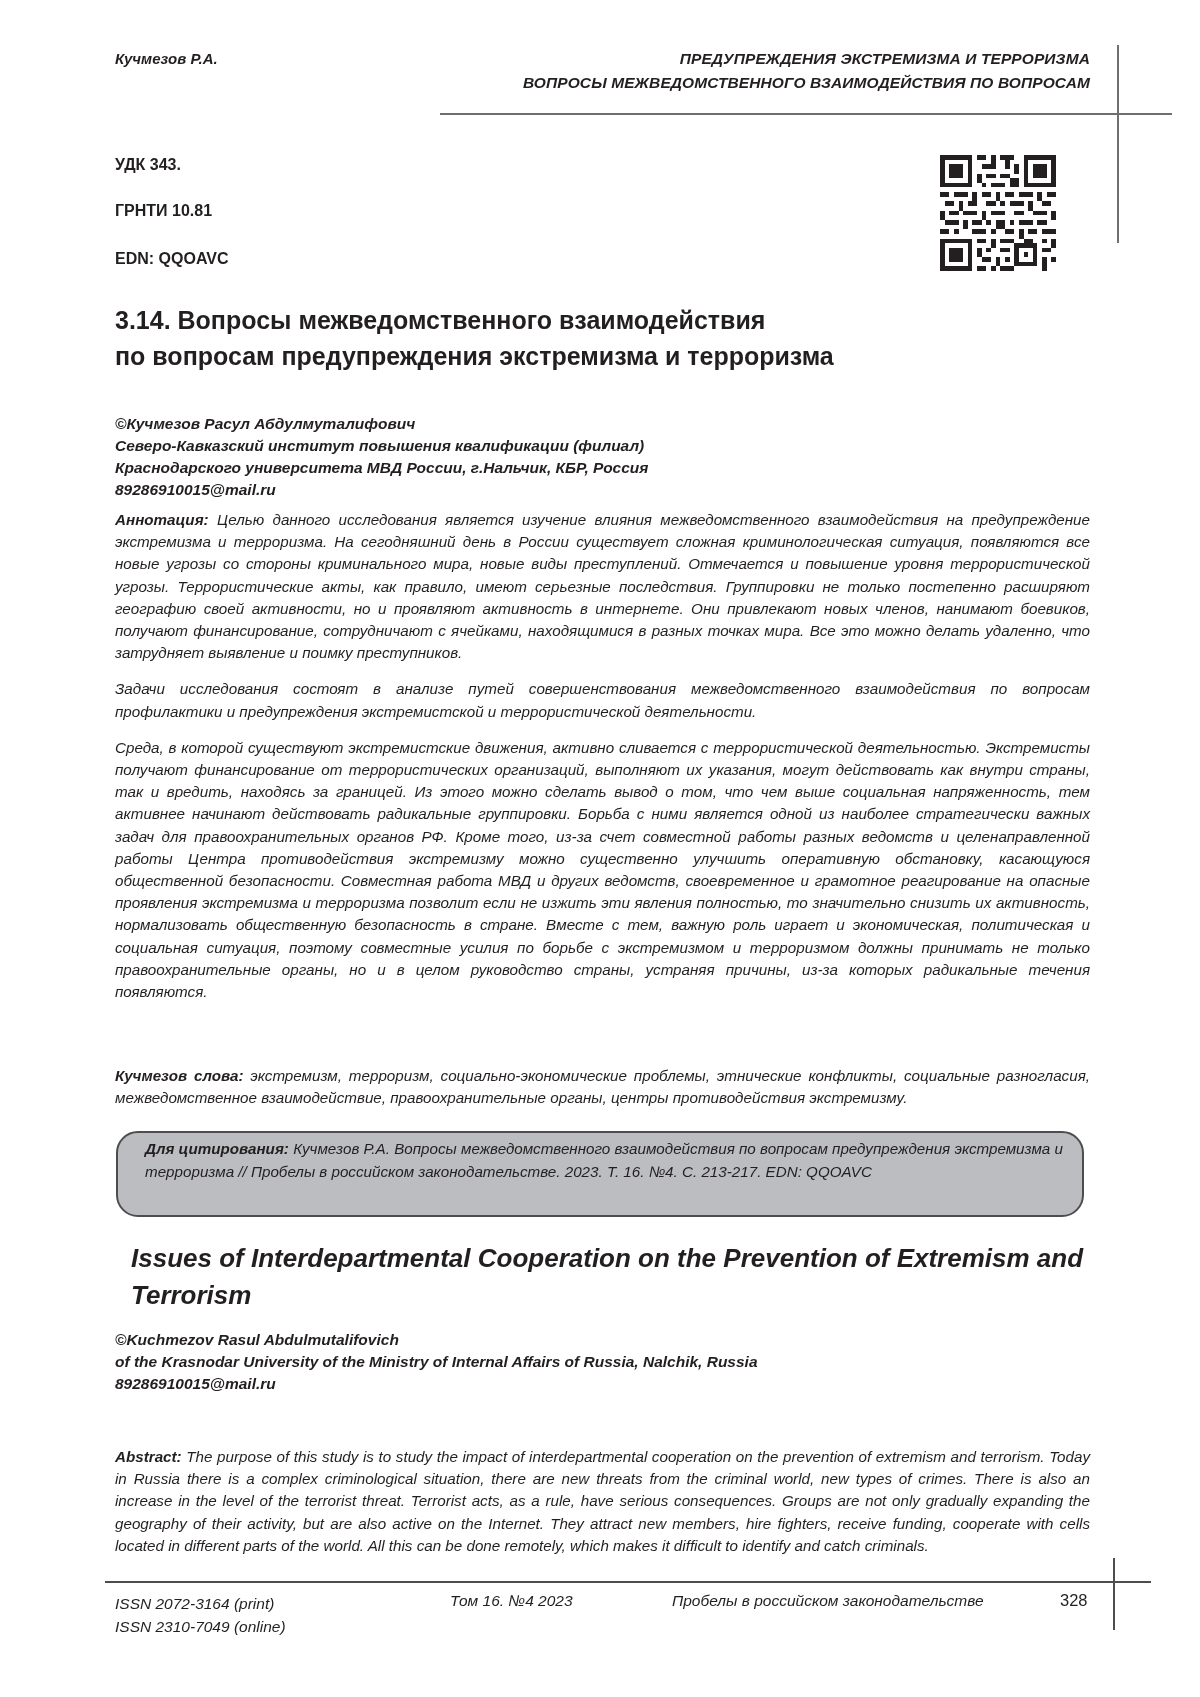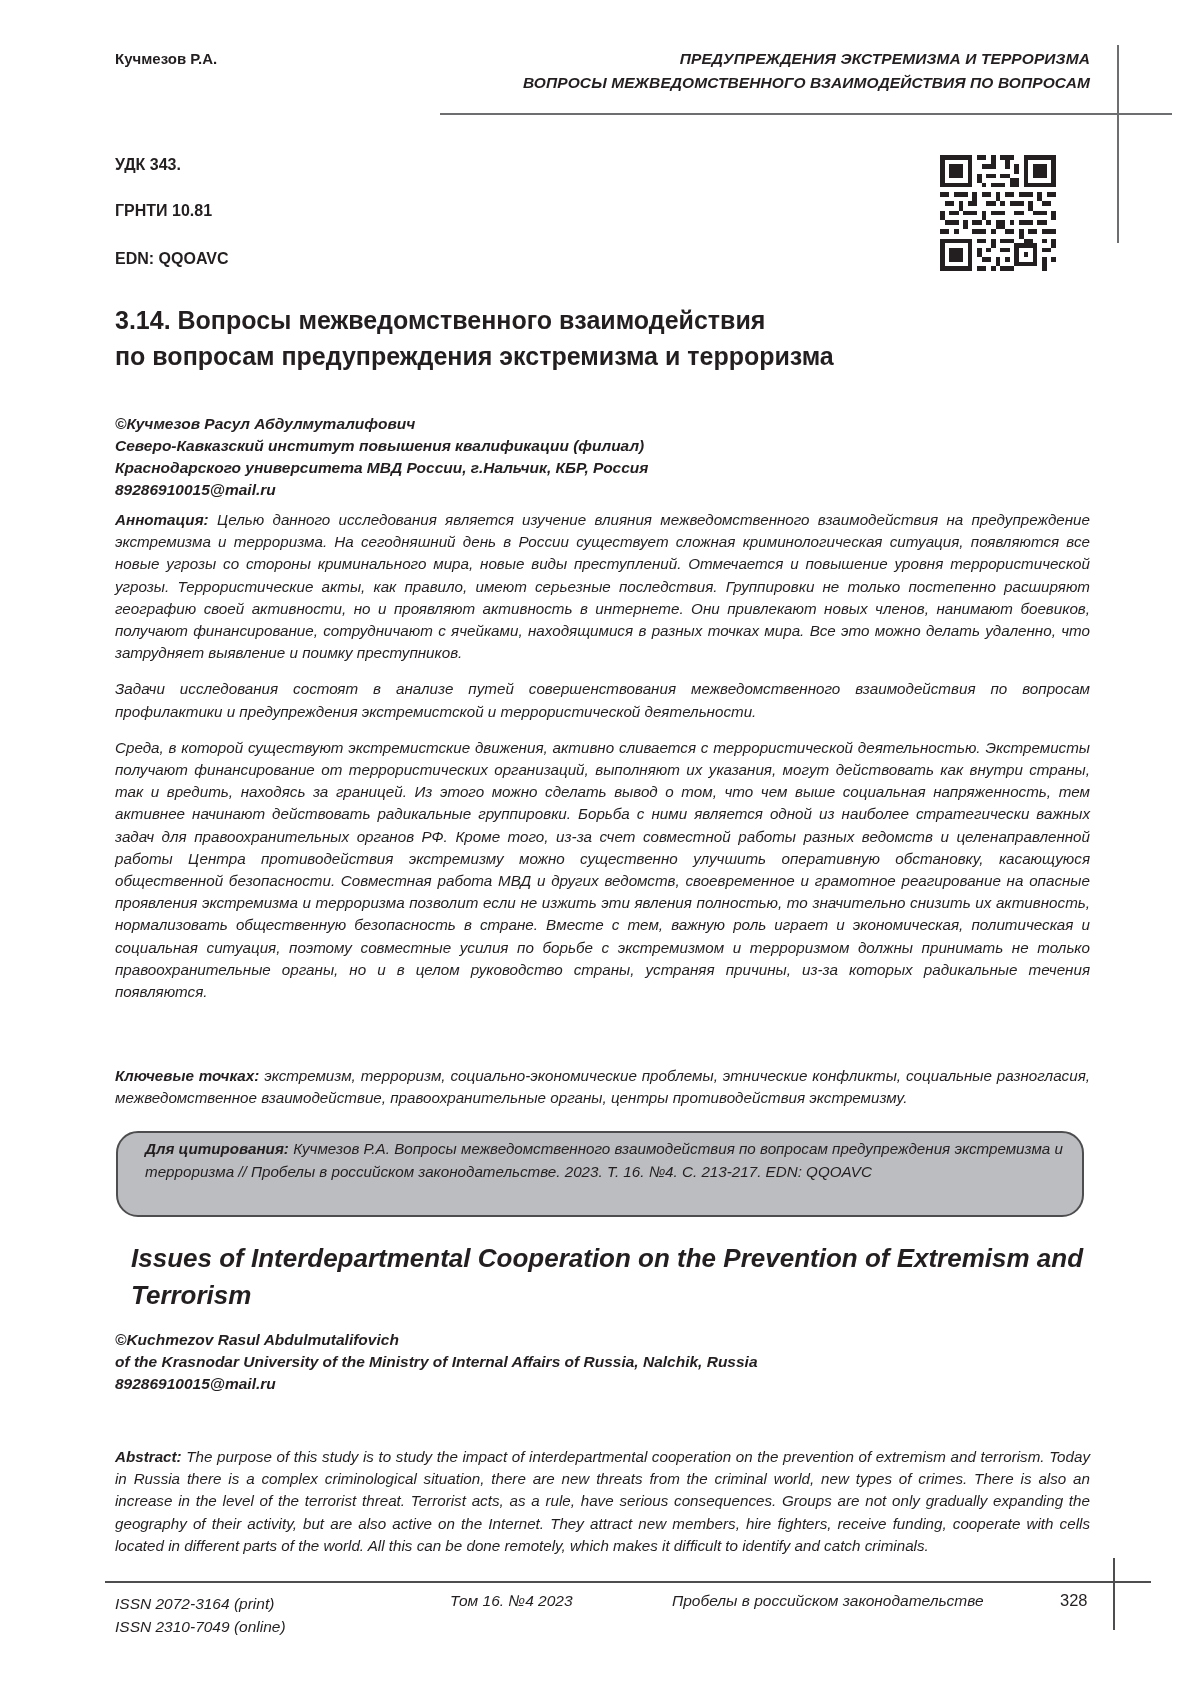--- a/index.html
+++ b/index.html
@@ -1,21 +1,21 @@
 <!DOCTYPE html>
 <html><head>
 <meta charset="utf-8">
 <style>
   html, body { margin: 0; padding: 0; background: #ffffff; }
   body { width: 1200px; height: 1697px; position: relative; overflow: hidden;
          font-family: "Liberation Sans", "DejaVu Sans", sans-serif; color: #231f20; }
   .abs { position: absolute; }
 
   
-  .hdr-author { left: 115px; top: 50px; font-size: 15px; font-weight: bold; }
+  .hdr-author { left: 115px; top: 50px; font-size: 15px; font-weight: bold; font-style: italic; }
   .hdr-title { right: 110px; top: 47px; width: 700px; text-align: right; font-size: 15.5px;
                font-weight: bold; font-style: italic; line-height: 24px; letter-spacing: 0.1px; }
   .hdr-hline { left: 440px; top: 113px; width: 732px; height: 2px; background: #6d6e70; }
   .hdr-vline { left: 1117px; top: 45px; width: 2px; height: 198px; background: #6d6e70; }
 
   
   .code { left: 115px; font-size: 16px; font-weight: bold; }
   .code-udk { top: 156px; }
   .code-grnti { top: 202px; }
   .code-edn { top: 250px; }
@@ -102,21 +102,21 @@
   <div>89286910015@mail.ru</div>
 </div>
 
 <div class="abs body-block abstract-ru">
   <p><span class="lead">Аннотация:</span><span> Целью данного исследования является изучение влияния межведомственного взаимодействия на предупреждение экстремизма и терроризма. На сегодняшний день в России существует сложная криминологическая ситуация, появляются все новые угрозы со стороны криминального мира, новые виды преступлений. Отмечается и повышение уровня террористической угрозы. Террористические акты, как правило, имеют серьезные последствия. Группировки не только постепенно расширяют географию своей активности, но и проявляют активность в интернете. Они привлекают новых членов, нанимают боевиков, получают финансирование, сотрудничают с ячейками, находящимися в разных точках мира. Все это можно делать удаленно, что затрудняет выявление и поимку преступников.</span></p>
   <p>Задачи исследования состоят в анализе путей совершенствования межведомственного взаимодействия по вопросам профилактики и предупреждения экстремистской и террористической деятельности.</p>
   <p>Среда, в которой существуют экстремистские движения, активно сливается с террористической деятельностью. Экстремисты получают финансирование от террористических организаций, выполняют их указания, могут действовать как внутри страны, так и вредить, находясь за границей. Из этого можно сделать вывод о том, что чем выше социальная напряженность, тем активнее начинают действовать радикальные группировки. Борьба с ними является одной из наиболее стратегически важных задач для правоохранительных органов РФ. Кроме того, из-за счет совместной работы разных ведомств и целенаправленной работы Центра противодействия экстремизму можно существенно улучшить оперативную обстановку, касающуюся общественной безопасности. Совместная работа МВД и других ведомств, своевременное и грамотное реагирование на опасные проявления экстремизма и терроризма позволит если не изжить эти явления полностью, то значительно снизить их активность, нормализовать общественную безопасность в стране. Вместе с тем, важную роль играет и экономическая, политическая и социальная ситуация, поэтому совместные усилия по борьбе с экстремизмом и терроризмом должны принимать не только правоохранительные органы, но и в целом руководство страны, устраняя причины, из-за которых радикальные течения появляются.</p>
 </div>
 
 <div class="abs body-block keywords-ru">
-  <p><span class="lead">Ключевые точках:</span><span> экстремизм, терроризм, социально-экономические проблемы, этнические конфликты, социальные разногласия, межведомственное взаимодействие, правоохранительные органы, центры противодействия экстремизму.</span></p>
+  <p><span class="lead">Кучмезов слова:</span><span> экстремизм, терроризм, социально-экономические проблемы, этнические конфликты, социальные разногласия, межведомственное взаимодействие, правоохранительные органы, центры противодействия экстремизму.</span></p>
 </div>
 
 <div class="abs cite-box"></div>
 <div class="abs cite-text"><span class="lead">Для цитирования:</span><span> Кучмезов Р.А. Вопросы межведомственного взаимодействия по вопросам предупреждения экстремизма и терроризма // Пробелы в российском законодательстве. 2023. Т. 16. №4. С. 213-217. EDN: QQOAVC</span></div>
 
 <div class="abs title-en">Issues of Interdepartmental Cooperation on the Prevention of Extremism and Terrorism</div>
 
 <div class="abs authors-en">
   <div>©Kuchmezov Rasul Abdulmutalifovich</div>
   <div>of the Krasnodar University of the Ministry of Internal Affairs of Russia, Nalchik, Russia</div>

